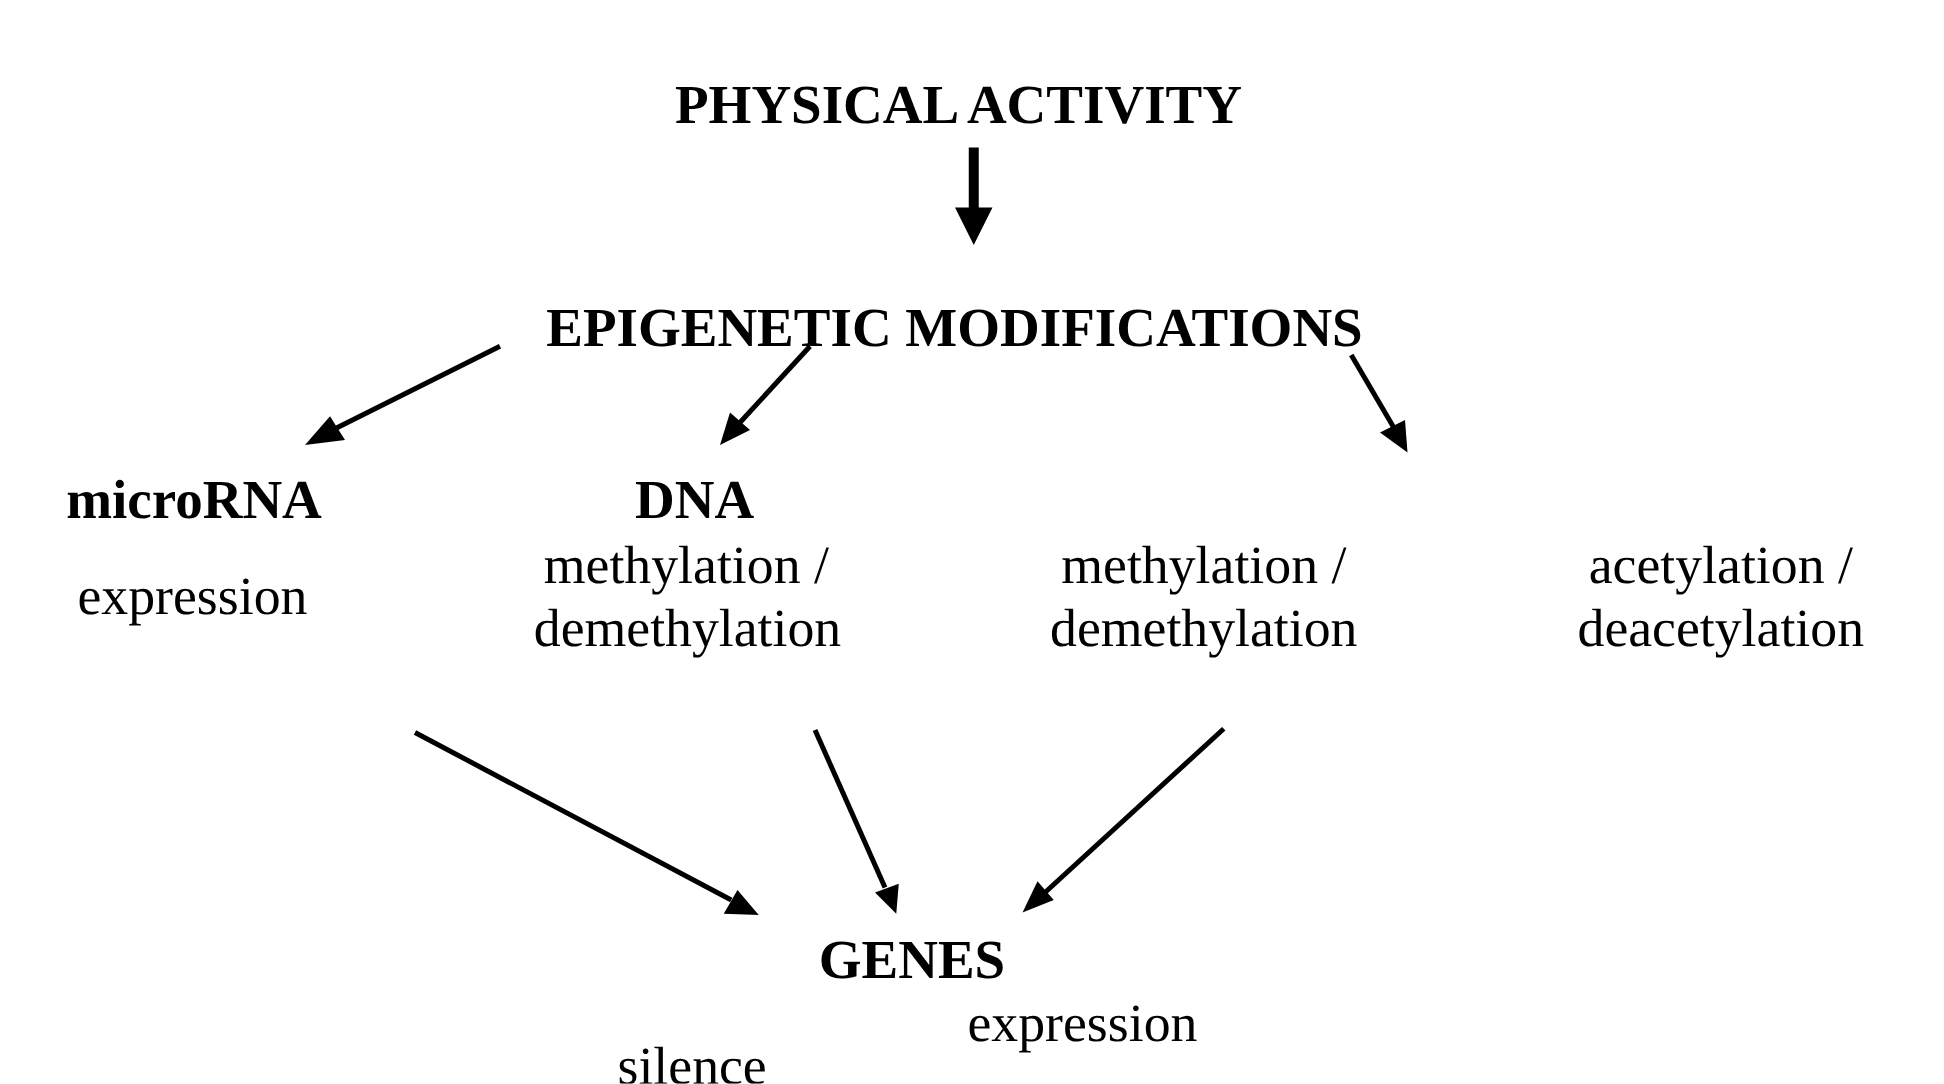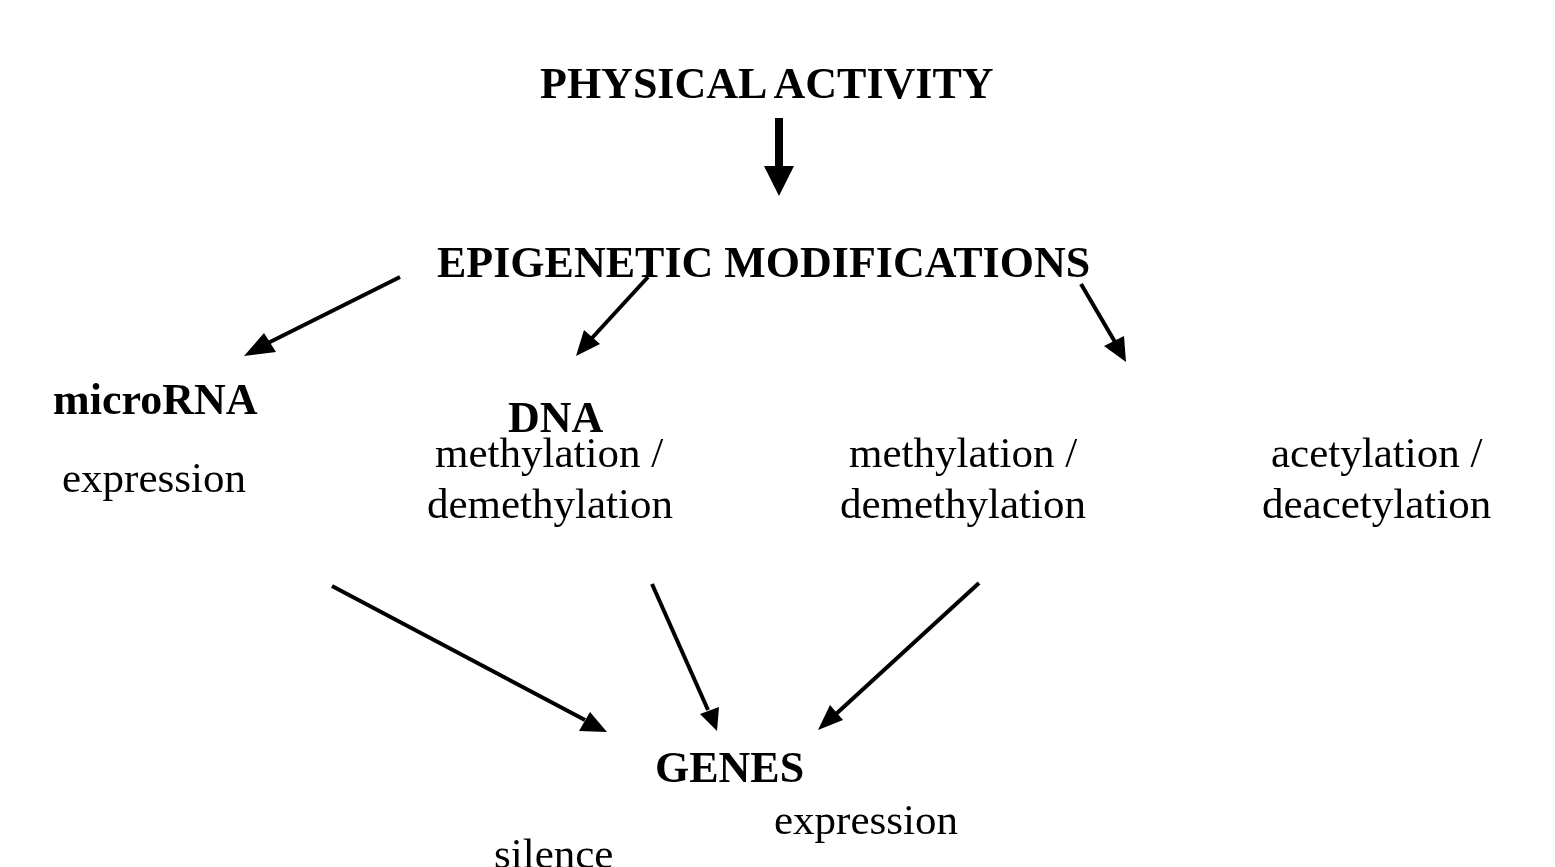--- a/index.html
+++ b/index.html
@@ -78,21 +78,21 @@
     </g>
   </svg>
 
   <div class="txt bold title" style="left:540px; top:62px;">PHYSICAL ACTIVITY</div>
 
   <div class="txt bold title" style="left:437px; top:218px;margin-top:23px;">EPIGENETIC MODIFICATIONS</div>
 
   <div class="txt bold title" style="left:53px; top:378px;text-align:right;">microRNA</div>
   <div class="txt sub" style="left:62px; top:456px;">expression</div>
 
-  <div class="txt bold title" style="left:508px; top:396px;">DNA</div>
+  <div class="txt bold title" style="left:508px; top:378px;">DNA</div>
   <div class="txt sub" style="left:435px; top:431px;">methylation /</div>
   <div class="txt sub" style="left:427px; top:482px;">demethylation</div>
 
   <div class="txt sub" style="left:849px; top:431px;">methylation /</div>
   <div class="txt sub" style="left:840px; top:482px;">demethylation</div>
   <div class="txt sub" style="left:1271px; top:431px;">acetylation /</div>
   <div class="txt sub" style="left:1262px; top:482px;">deacetylation</div>
 
   <div class="txt bold title" style="left:655px; top:746px;">GENES</div>
   <div class="txt sub" style="left:494px; top:832px;">silence</div>

